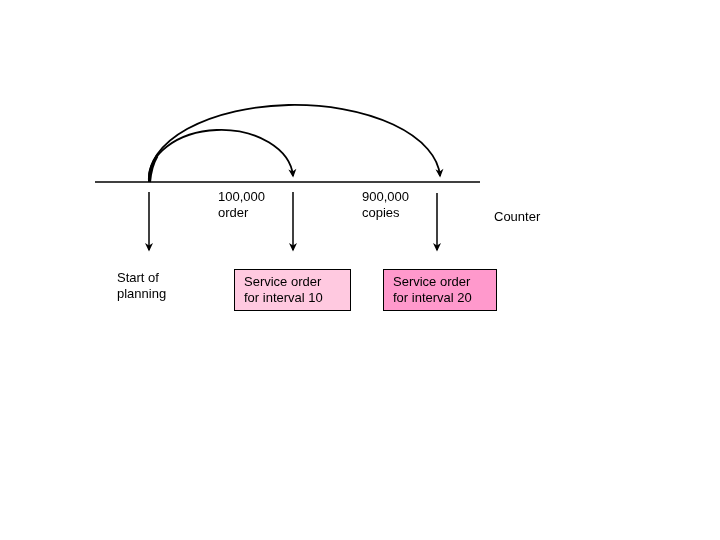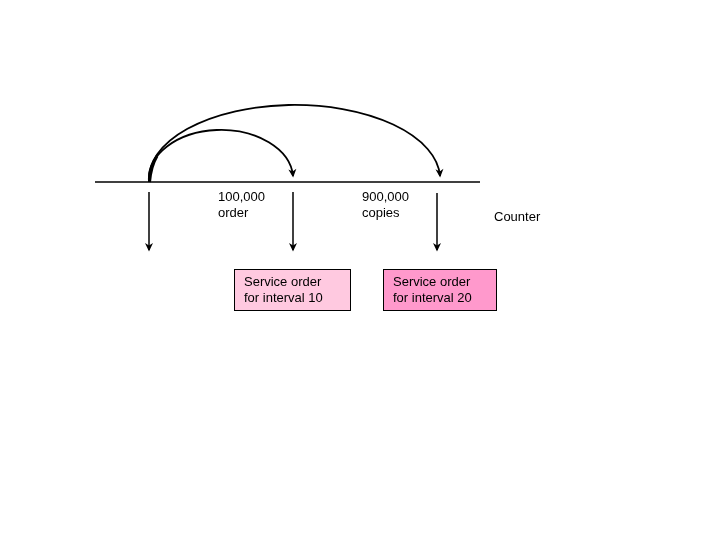--- a/index.html
+++ b/index.html
@@ -64,20 +64,22 @@
   </svg>
 
   <div class="label lbl-milestone-1">100,000
 order</div>
 
   <div class="label lbl-milestone-2">900,000
 copies</div>
 
   <div class="label lbl-counter">Counter</div>
 
+  <div class="label lbl-start">Start of
+planning</div>
 
   <div class="order-box order-box-1" style="background-color: rgb(255, 201, 224);">Service order
 for interval 10</div>
 
   <div class="order-box order-box-2" style="background-color: rgb(255, 153, 204);">Service order
 for interval 20</div>
 
 </div>
 
 </body></html>

